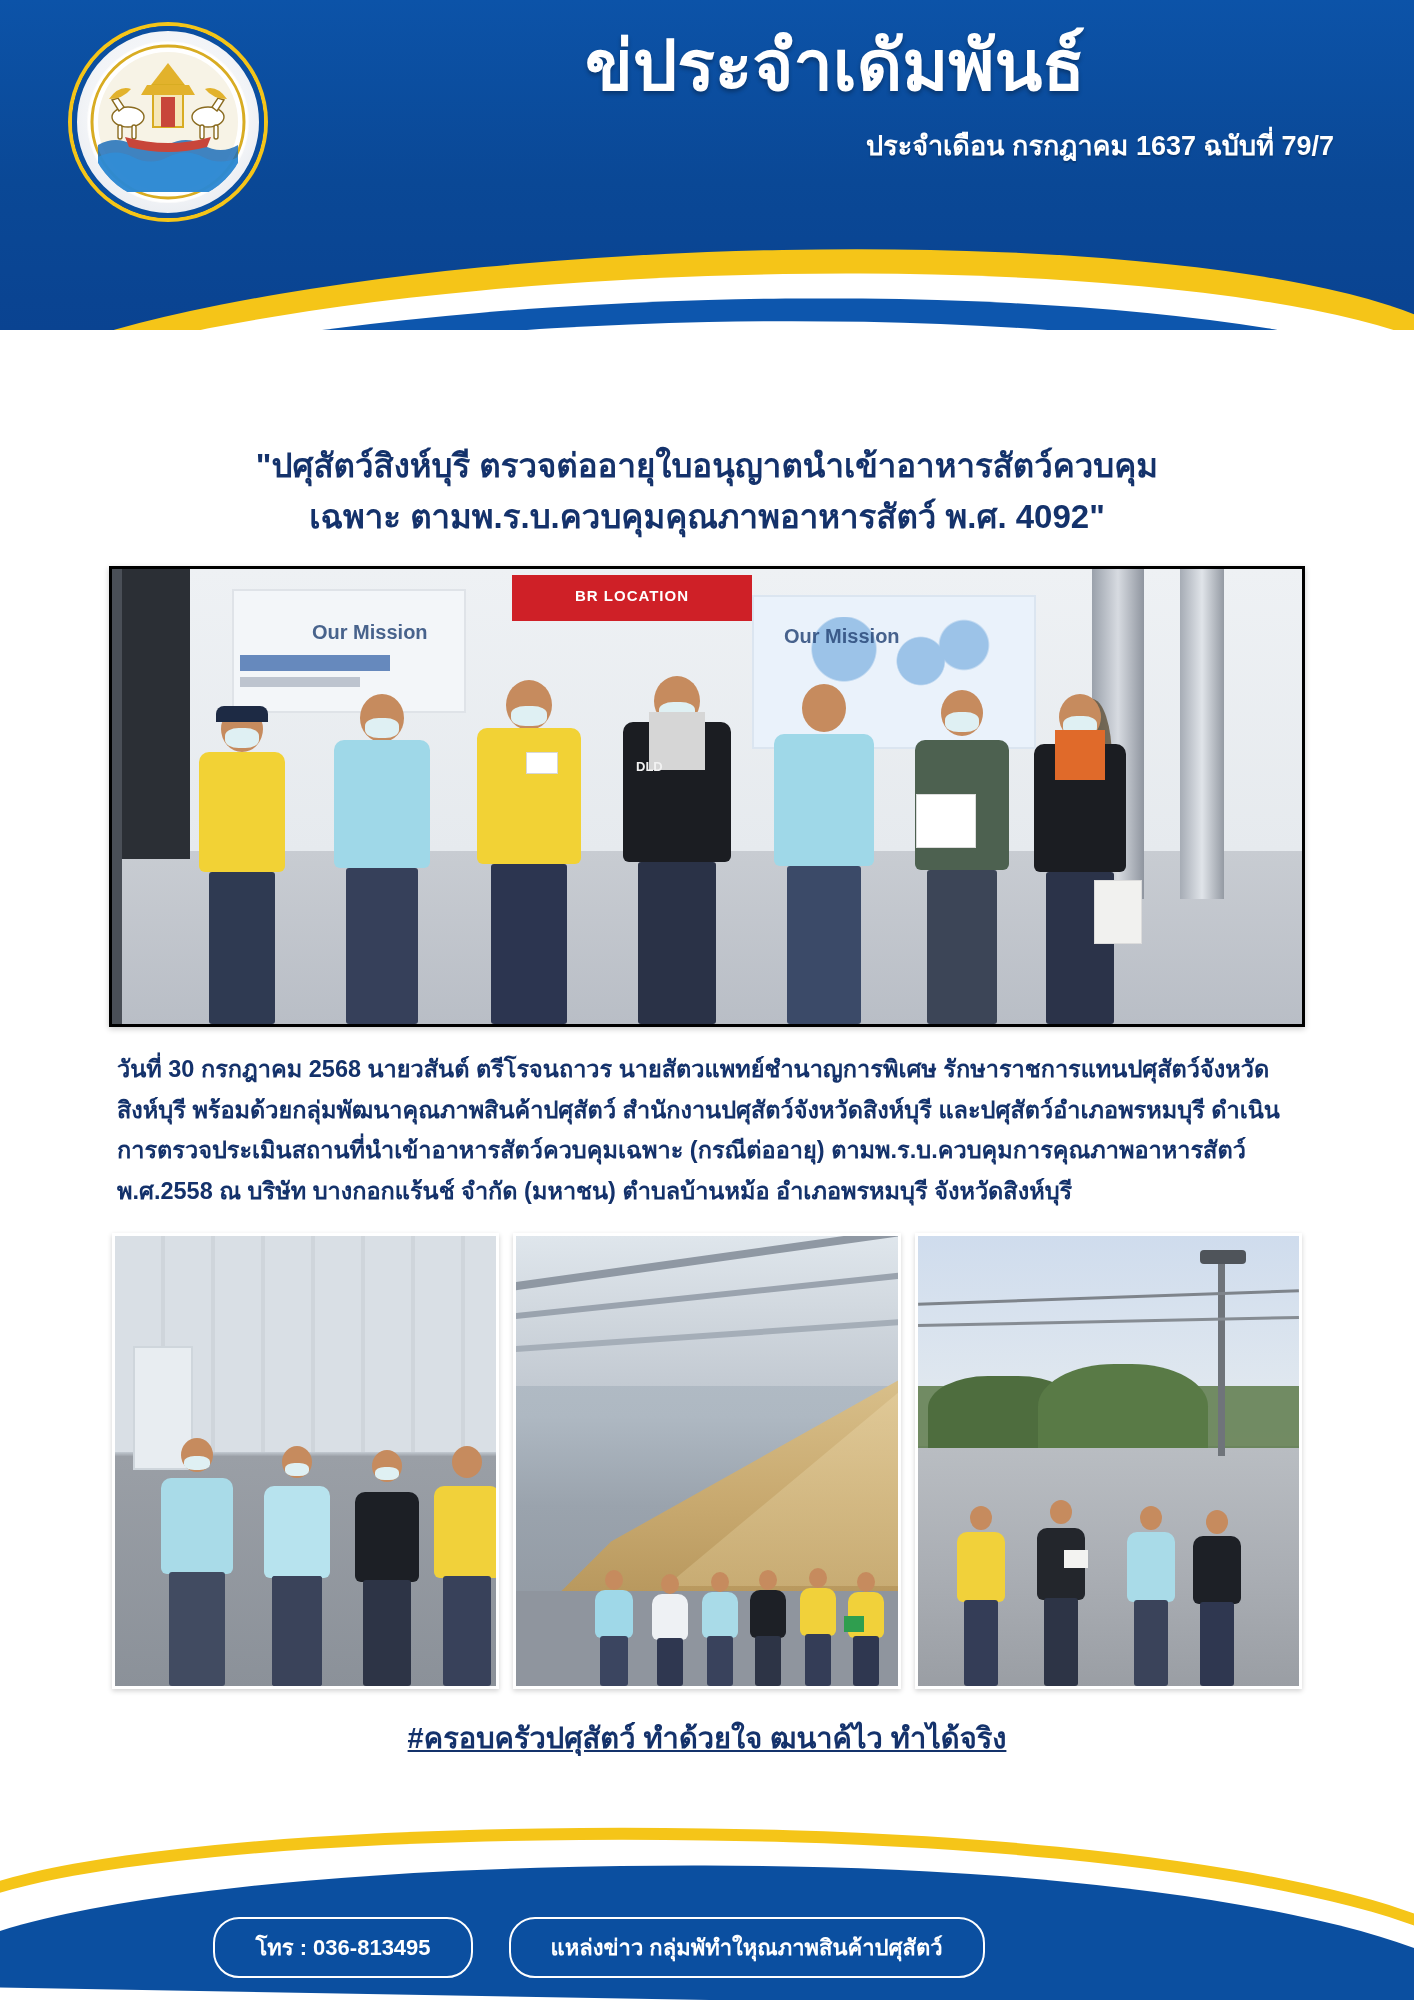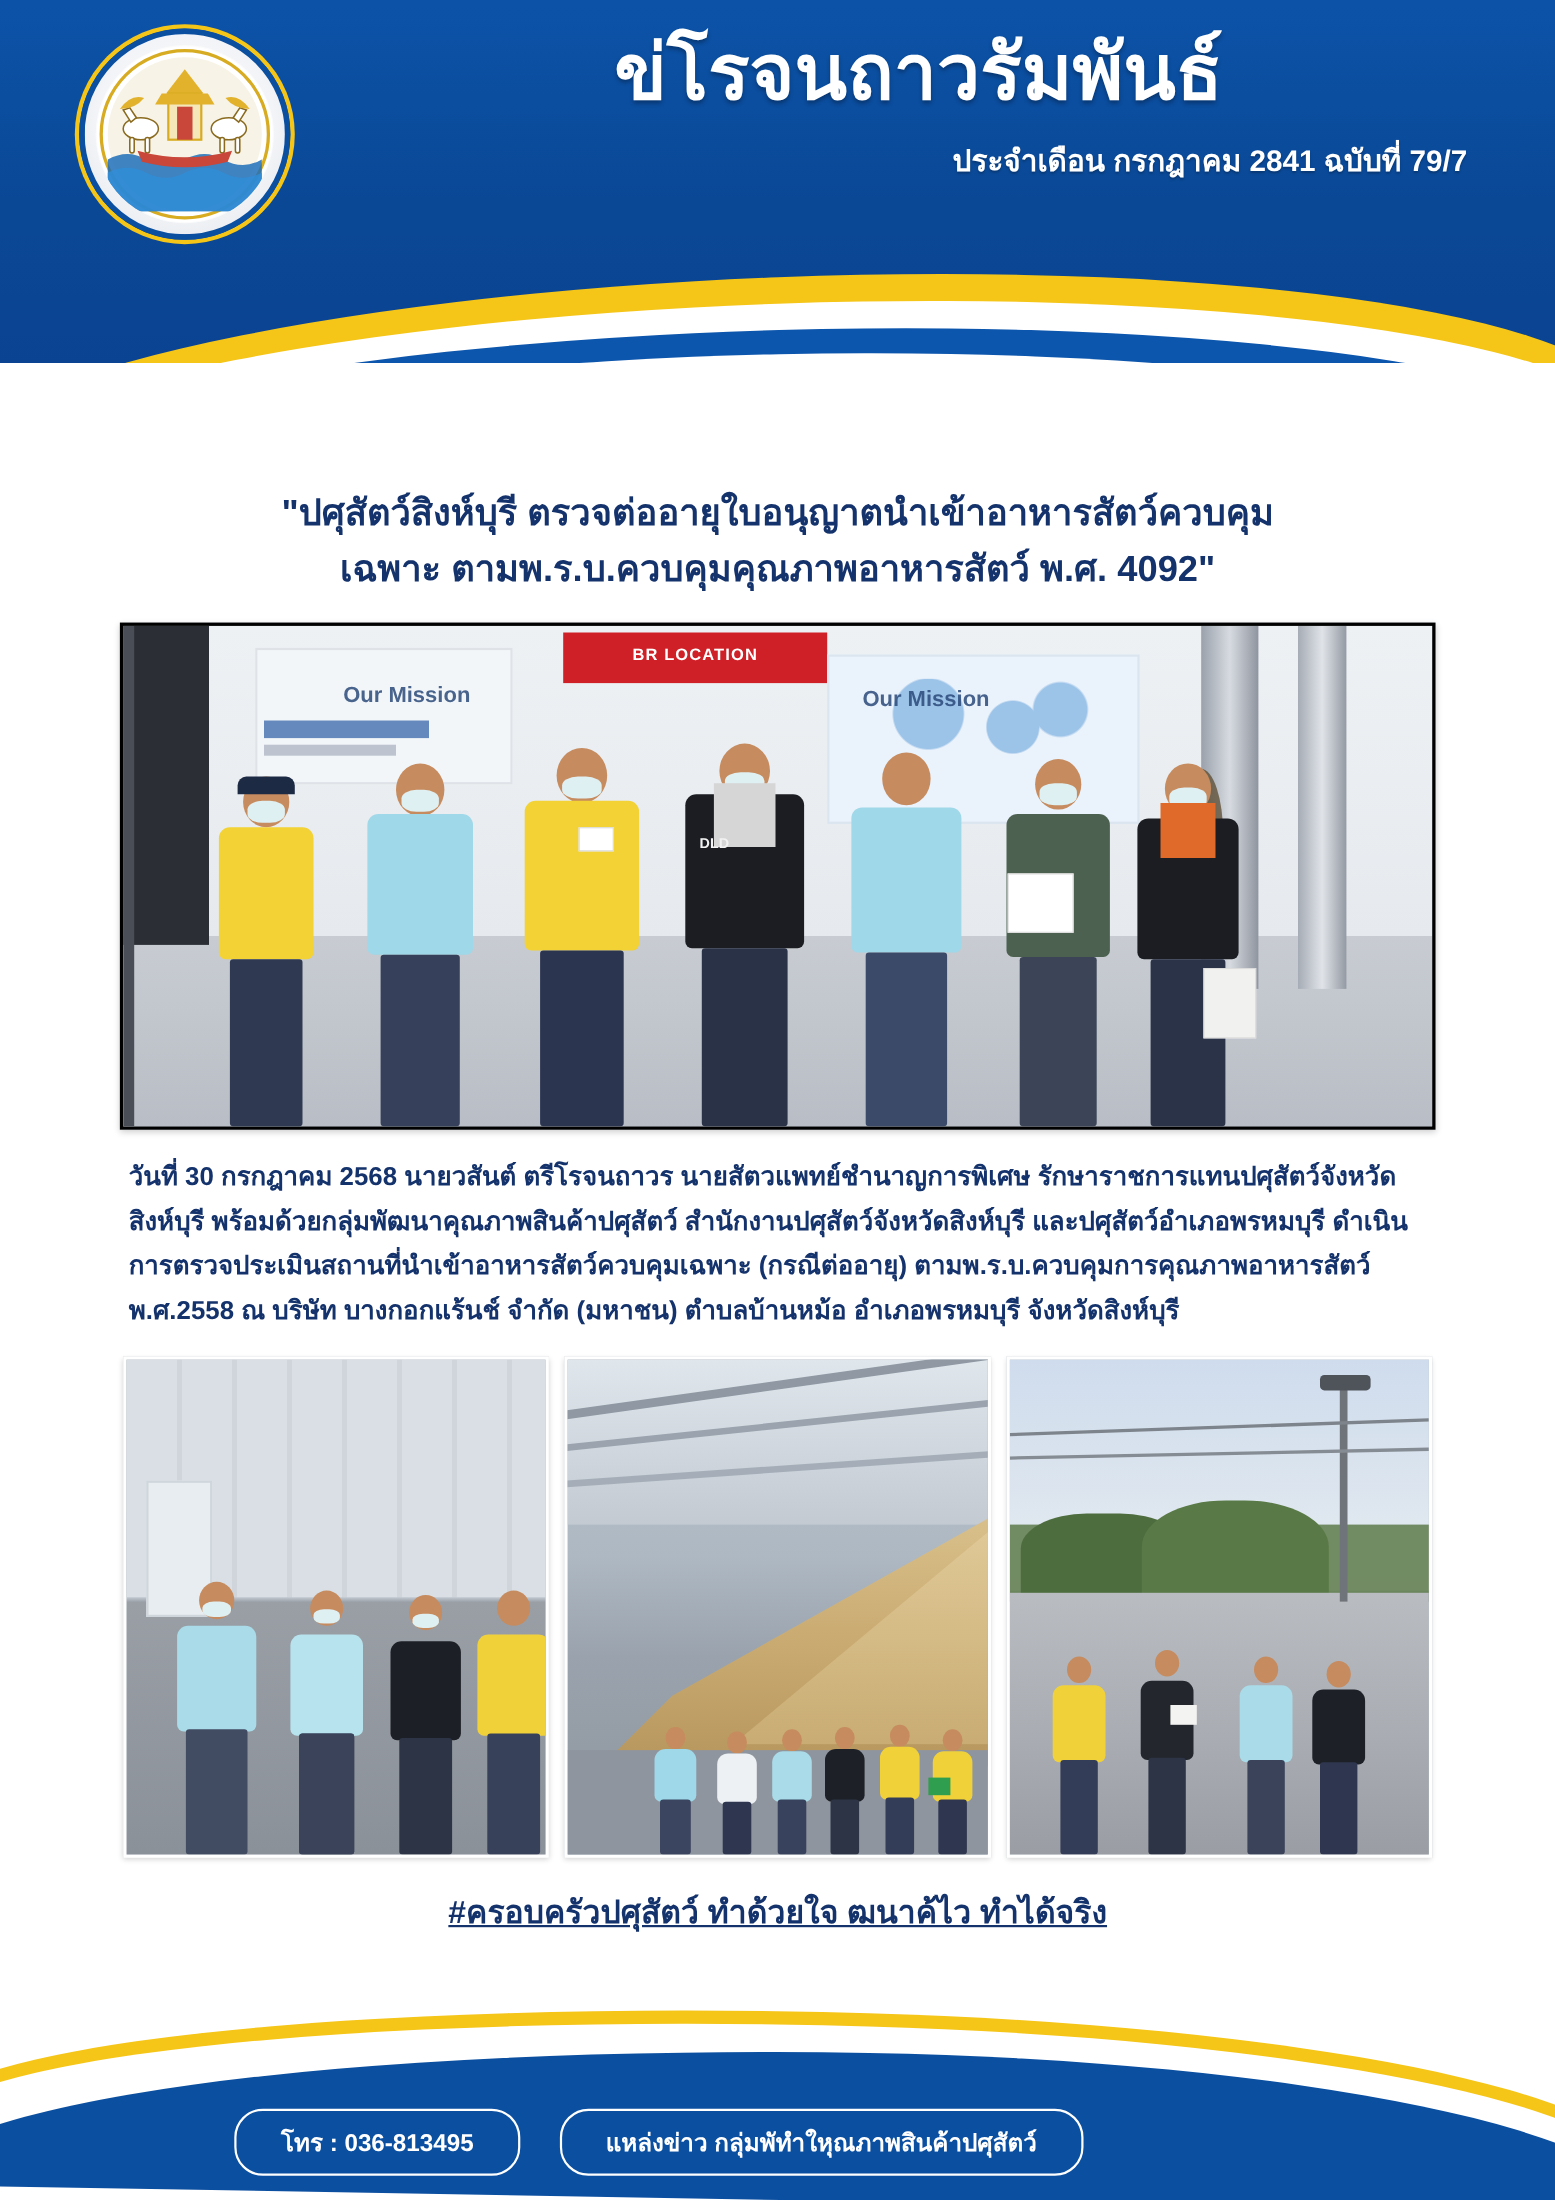--- a/index.html
+++ b/index.html
@@ -302,22 +302,22 @@
 
           <path d="M38 96 q43 12 86 0 l-4 10 q-39 10 -78 0 z" fill="#c8463a"></path>
 
           <path d="M22 58 q10 -14 22 -10 q-8 10 -22 10z" fill="#e2b22c"></path>
           <path d="M140 58 q-10 -14 -22 -10 q8 10 22 10z" fill="#e2b22c"></path>
         </svg>
       </div>
     </div>
 
     <div class="header-titles">
-      <div class="title-line2">ข่โรจนถาวรัมพันธ์</div>
-      <div class="title-sub">ประจำเดือน กรกฎาคม 2841  ฉบับที่ 79/7</div>
+      <div class="title-line2">ข่ประจำเดัมพันธ์</div>
+      <div class="title-sub">ประจำเดือน กรกฎาคม 1637  ฉบับที่ 79/7</div>
     </div>
 
     <div class="header-swoosh-yellow"></div>
     <div class="header-swoosh-white"></div>
     <div class="header-swoosh-blue2"></div>
     <div class="header-swoosh-white2"></div>
   </div>
 
   <div class="content">
 

